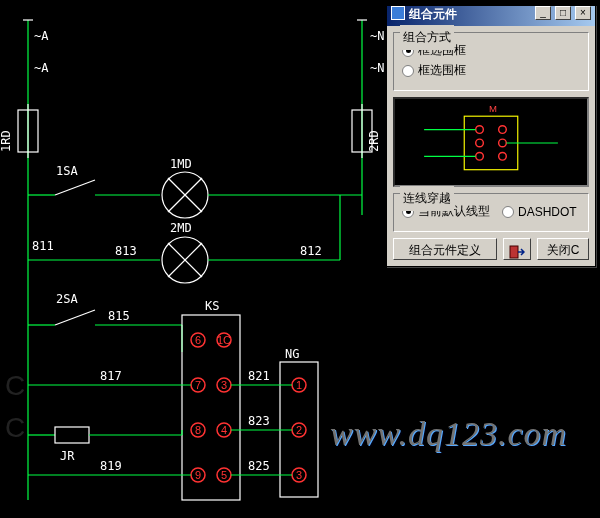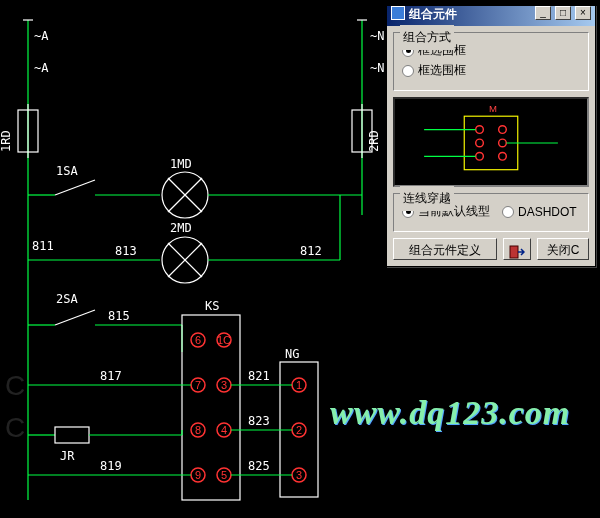--- a/index.html
+++ b/index.html
@@ -65,24 +65,24 @@
   .btnrow { display:flex; gap:6px; margin:6px; }
   .winbtn {
     flex:1; height:22px; background:#d4d0c8;
     border:1px solid #fff; border-right-color:#404040; border-bottom-color:#404040;
     font-size:12px; display:flex; align-items:flex-end; justify-content:center; gap:3px;
     cursor:default;
   }
   .radio-inline { display:flex; gap:12px; align-items:center;}
   
   .watermark {
-    position:absolute; left:330px; top:394px;
+    position:absolute; left:330px; top:415px;
     font-family: "Times New Roman", serif;
-    font-size:34px; font-weight:bold; font-style:italic;
-    color:#86efac; text-shadow:1px 1px 0 #5af, 2px 2px 2px rgba(0,0,40,.6);
+    font-size:34px; font-weight:normal; font-style:italic;
+    color:#737373; text-shadow:1px 1px 0 #5af, 2px 2px 2px rgba(0,0,40,.6);
     letter-spacing:1px;
   }
 </style>
 </head>
 <body>
 
 <div class="canvas">
 <svg viewBox="0 0 600 518">
 
   <line class="gline" x1="28" y1="20" x2="28" y2="500"></line>

